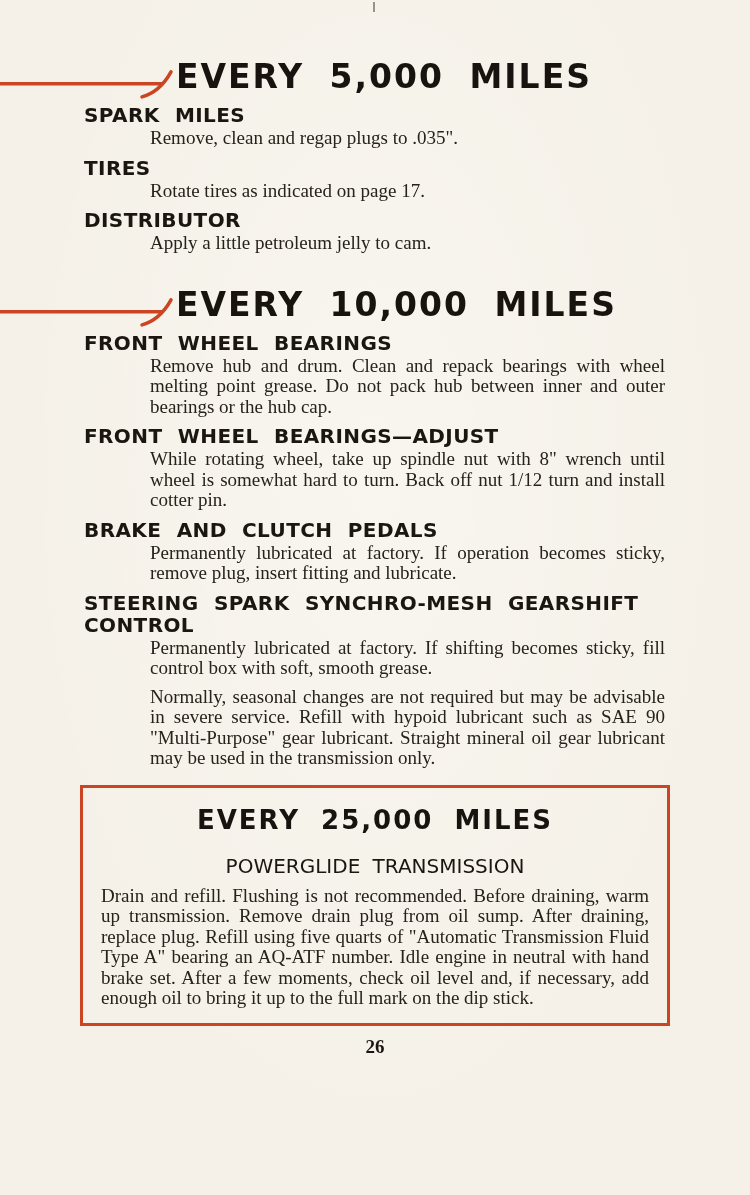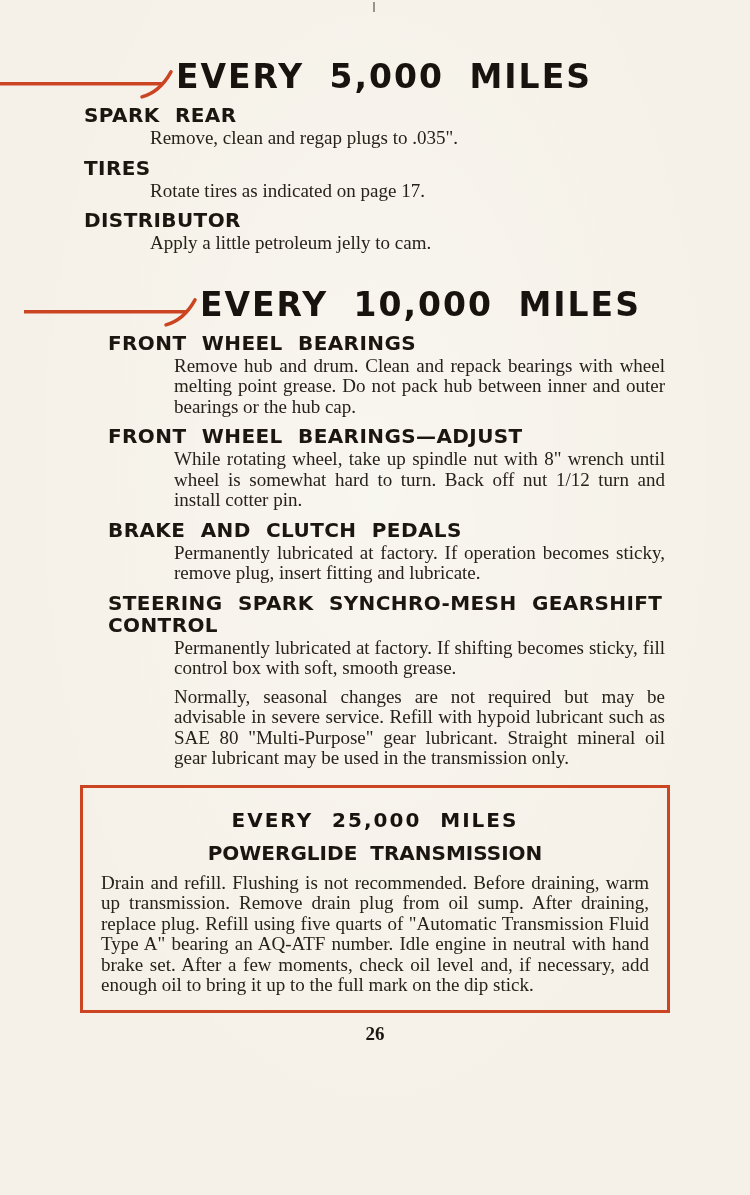--- a/index.html
+++ b/index.html
@@ -48,21 +48,21 @@
     color: #18130e;
   }
   .arrow {
     position: absolute;
     left: 0;
     top: 50%;
     transform: translateY(-46%);
   }
 
   .mile-section.first { padding-top: 56px; }
-  .mile-section.second { padding-top: 22px; padding-left: 24px; }
+  .mile-section.second { padding-top: 22px; }
 
   
   .item-heading {
     margin: 6px 85px 1px 84px;
     max-width: 560px;
     font-family: "DejaVu Sans", sans-serif;
     font-weight: bold;
     font-size: 20px;
     line-height: 22px;
     letter-spacing: 0.4px;
@@ -83,31 +83,31 @@
     width: 552px;
     border: 3px solid var(--accent, #cb4523);
     padding: 12px 16px 12px;
     background: transparent;
   }
   .box-title {
     margin: 2px 0 0;
     text-align: center;
     font-family: "DejaVu Sans", sans-serif;
     font-weight: bold;
-    font-size: 20px;
+    font-size: 26px;
     line-height: 36px;
     letter-spacing: 2px;
     word-spacing: 10px;
     color: #18130e;
   }
   .box-subtitle {
-    margin: 3px 0 0;
+    margin: 16px 0 0;
     text-align: center;
     font-family: "DejaVu Sans", sans-serif;
-    font-weight: bold;
+    font-weight: normal;
     font-size: 20px;
     line-height: 24px;
     word-spacing: 6px;
     color: #1b160f;
   }
   .box-body {
     margin: 8px 2px 2px;
     font-size: 19px;
     line-height: 20.5px;
     text-align: justify;
@@ -132,21 +132,21 @@
   <section class="mile-section first">
     <div class="mile-header">
       <svg class="arrow" width="176" height="46" viewBox="0 0 176 46">
         <line x1="0" y1="28" x2="162" y2="28" stroke="#cb4523" stroke-width="3.5"></line>
         <path d="M142 41 Q 160 36 171 16" fill="none" stroke="#cb4523" stroke-width="3.5" stroke-linecap="round"></path>
       </svg>
       <h1 class="mile-title">EVERY 5,000 MILES</h1>
     </div>
 
     <div>
-      <h2 class="item-heading">SPARK REAR</h2>
+      <h2 class="item-heading">SPARK MILES</h2>
       <p class="item-body">Remove, clean and regap plugs to .035".</p>
     </div>
     <div>
       <h2 class="item-heading">TIRES</h2>
       <p class="item-body">Rotate tires as indicated on page 17.</p>
     </div>
     <div>
       <h2 class="item-heading">DISTRIBUTOR</h2>
       <p class="item-body">Apply a little petroleum jelly to cam.</p>
     </div>
@@ -171,21 +171,21 @@
     </div>
     <div>
       <h2 class="item-heading">BRAKE AND CLUTCH PEDALS</h2>
       <p class="item-body">Permanently lubricated at factory. If operation becomes sticky, remove plug, insert fitting and lubricate.</p>
     </div>
     <div>
       <h2 class="item-heading">STEERING SPARK SYNCHRO-MESH GEARSHIFT CONTROL</h2>
       <p class="item-body">Permanently lubricated at factory. If shifting becomes sticky, fill control box with soft, smooth grease.</p>
     </div>
     <div>
-      <p class="item-body">Normally, seasonal changes are not required but may be advisable in severe service. Refill with hypoid lubricant such as SAE 80 "Multi-Purpose" gear lubricant. Straight mineral oil gear lubricant may be used in the transmission only.</p>
+      <p class="item-body">Normally, seasonal changes are not required but may be advisable in severe service. Refill with hypoid lubricant such as SAE 90 "Multi-Purpose" gear lubricant. Straight mineral oil gear lubricant may be used in the transmission only.</p>
     </div>
   </section>
 
   <div class="boxed-section">
     <h1 class="box-title">EVERY 25,000 MILES</h1>
     <h2 class="box-subtitle">POWERGLIDE TRANSMISSION</h2>
     <p class="box-body">Drain and refill. Flushing is not recommended. Before draining, warm up transmission. Remove drain plug from oil sump. After draining, replace plug. Refill using five quarts of "Automatic Transmission Fluid Type A" bearing an AQ-ATF number. Idle engine in neutral with hand brake set. After a few moments, check oil level and, if necessary, add enough oil to bring it up to the full mark on the dip stick.</p>
   </div>
 
   <div class="page-number">26</div>

